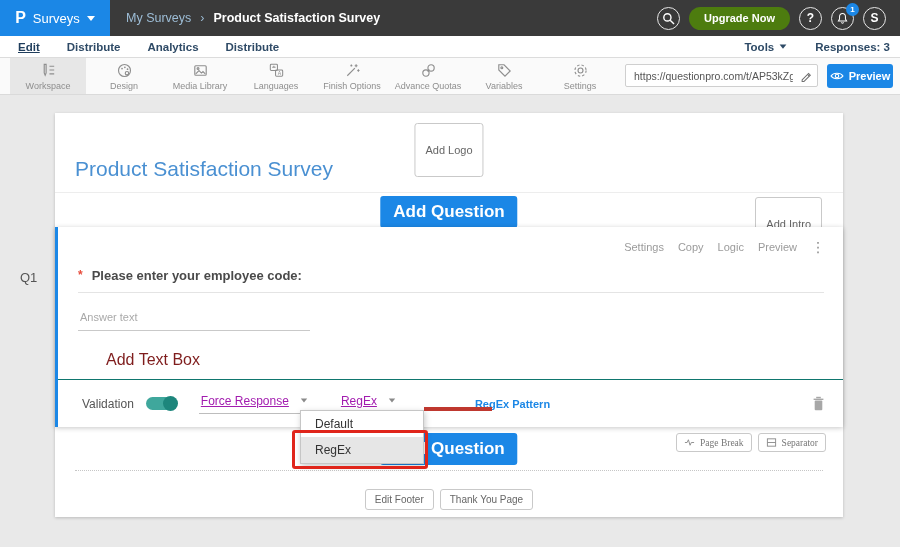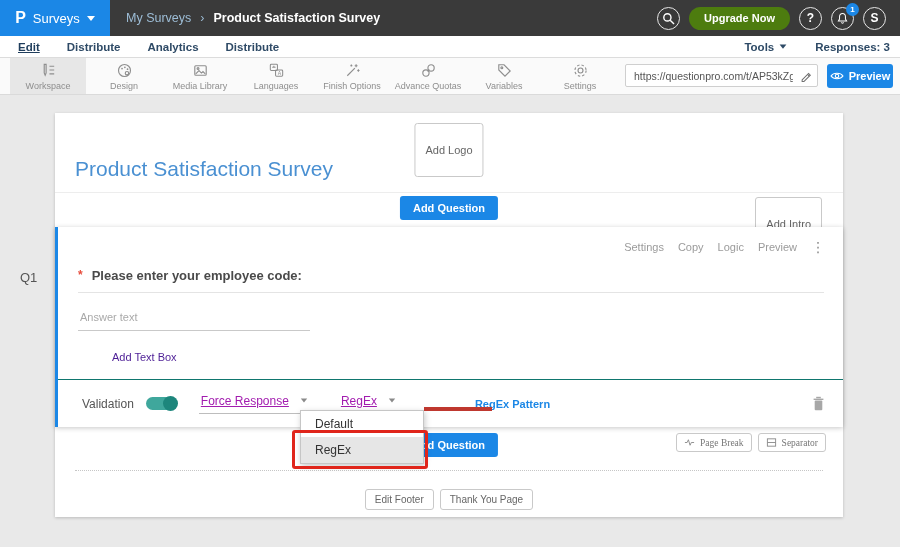--- a/index.html
+++ b/index.html
@@ -59,42 +59,42 @@
 
   
   .card{position:absolute;left:55px;top:113px;width:788px;height:404px;background:#fff;
     box-shadow:0 1px 3px rgba(0,0,0,.20);}
   .ghost-btn{background:#fff;border:1px solid #c9c9c9;border-radius:3px;color:#666;
     font-size:11px;padding:20px 10px;display:inline-flex;align-items:center;gap:5px;
     cursor:pointer;white-space:nowrap;}
   .add-logo{position:absolute;top:10px;left:50%;transform:translateX(-50%);}
   .survey-title{position:absolute;top:44px;left:20px;font-size:21px;color:#4a90d2;}
   .divider-top{position:absolute;top:79px;left:0;width:100%;border-top:1px solid #ededed;}
-  .primary-btn{background:#1b87e6;color:#fff;font-size:11px;font-weight:bold;border-radius:3px;
+  .primary-btn{background:#1b87e6;color:#fff;font-size:17px;font-weight:bold;border-radius:3px;
     padding:6px 13px;display:inline-flex;align-items:center;cursor:pointer;white-space:nowrap;}
   .addq-top{position:absolute;top:83px;left:50%;transform:translateX(-50%);}
   .add-intro{position:absolute;top:84px;right:21px;}
 
   
   .qblock{position:absolute;top:114px;left:0;width:788px;height:200px;background:#fff;
     border-left:3px solid #1b87e6;box-shadow:0 1px 5px rgba(0,0,0,.22);box-sizing:border-box;}
   .qactions{position:absolute;top:13px;right:18px;display:flex;gap:14px;align-items:center;
     color:#9b9b9b;font-size:11px;}
   .qaction{cursor:pointer;}
   .kebab{color:#8a8a8a;font-size:14px;cursor:pointer;line-height:1;}
   .kebab::before{content:"\22EE";}
   .qline{position:absolute;top:41px;left:20px;display:flex;gap:9px;font-size:13px;
     font-weight:bold;color:#4a4a4a;}
   .req{color:#e74c3c;font-size:12px;}
   .qunderline{position:absolute;top:65px;left:20px;width:746px;border-top:1px solid #e4e4e4;}
   .answer-input{position:absolute;top:82px;left:20px;width:228px;border:none;
     border-bottom:1px solid #c9c9c9;font-size:11px;color:#777;padding:2px 2px 7px;
     background:transparent;font-family:inherit;outline:none;}
   .answer-input::placeholder{color:#a9a9a9;}
-  .add-textbox{position:absolute;top:124px;left:48px;font-size:11px;color:#4c1d95;cursor:pointer;margin-left:6px;}
+  .add-textbox{position:absolute;top:124px;left:48px;font-size:16px;color:#7f1d1d;cursor:pointer;}
   .vrow{position:absolute;top:152px;left:0;width:100%;height:48px;display:flex;
     align-items:center;padding:0 18px 0 24px;box-sizing:border-box;border-top:1px solid #0f766e;}
   .vlabel{font-size:12px;color:#555;}
   .toggle{width:31px;height:13px;background:#3fa79c;border-radius:7px;position:relative;
     margin-left:12px;cursor:pointer;flex:none;}
   .toggle .knob{position:absolute;right:-1px;top:-1px;width:15px;height:15px;border-radius:50%;
     background:#1d867c;}
   .ctl-select{display:flex;align-items:center;gap:11px;font-size:12px;color:#a21caf;
     border-bottom:1px solid #bdbdbd;padding:0 5px 5px 2px;cursor:pointer;text-decoration:underline;}
   .ctl-select .caret{border-top-color:#8a8a8a;transform:scale(.8);}

